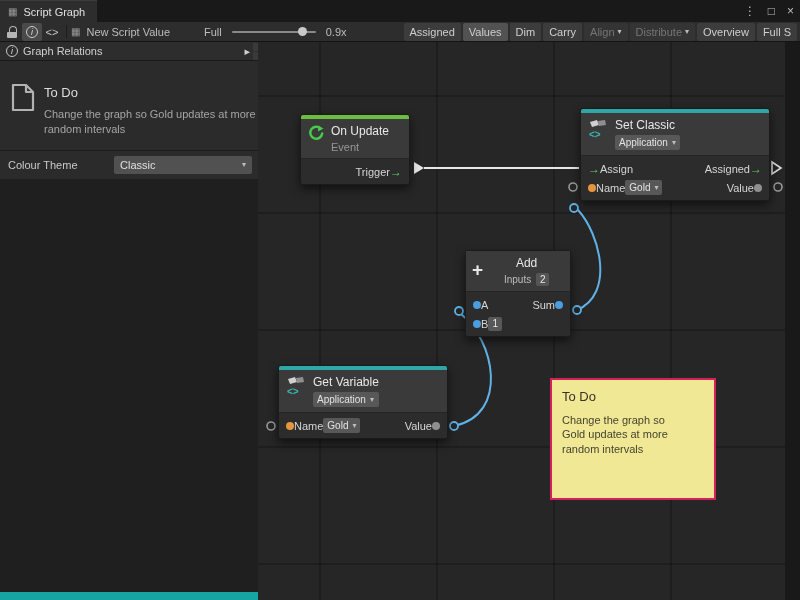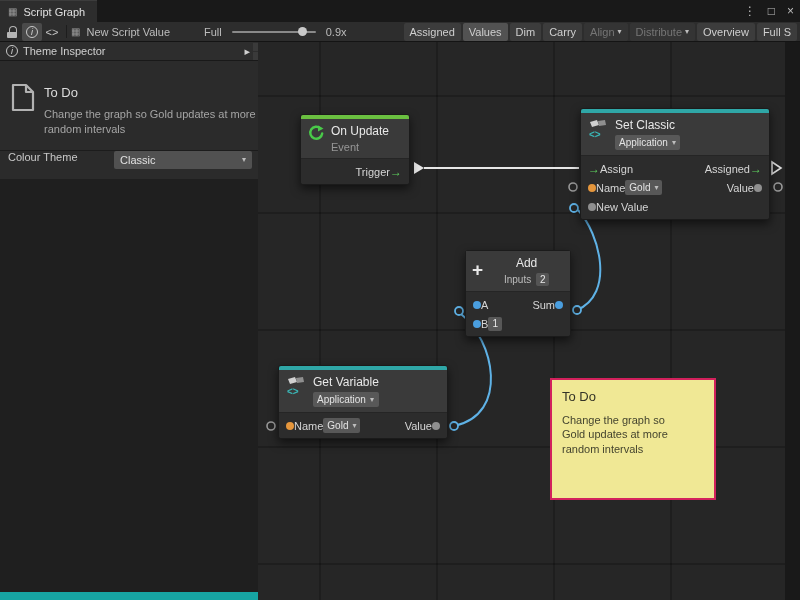--- a/index.html
+++ b/index.html
@@ -34,21 +34,21 @@
   .inspector { position:absolute; left:0; top:42px; width:273px; height:558px; background:#262626; border-right:1px solid #141414; display:flex; flex-direction:column; }
   .insp-header { height:19px; background:#2d2d2d; border-bottom:1px solid #191919; display:flex; align-items:center; gap:5px; padding:0 6px; font-size:11px; color:#d0d0d0; }
   .insp-header .right { margin-left:auto; display:flex; align-items:center; gap:3px; }
   .scrollbtns { display:flex; flex-direction:column; gap:1px; }
   .scrollbtns span { width:13px; height:8px; background:#3a3a3a; font-size:5px; color:#9a9a9a; display:flex; align-items:center; justify-content:center; }
   .insp-note { position:relative; background:#2b2b2b; padding:24px 10px 12px 44px; }
   .note-svg { position:absolute; left:9px; top:22px; }
   .note-title { font-size:13px; color:#dcdcdc; margin-bottom:7px; }
   .note-body { font-size:11px; color:#a5a5a5; line-height:1.4; width:214px; }
   .insp-divider { height:1px; background:#1c1c1c; }
-  .theme-row { display:flex; height:28px; background:#2b2b2b; padding:0 12px 0 8px; font-size:11px; color:#c9c9c9; }
+  .theme-row { display:flex; align-items:center; height:28px; background:#2b2b2b; padding:0 12px 0 8px; font-size:11px; color:#c9c9c9; }
   .theme-label { width:106px; }
   .theme-ddl { width:138px; height:18px; background:#515151; border-radius:2px; display:flex; align-items:center; padding:0 6px; font-size:11px; color:#e0e0e0; }
   .theme-ddl .chev { margin-left:auto; }
   .insp-rest { flex:1; background:#1f1f1f; }
   .teal-strip { height:8px; background:#17a5a3; }
 
   
   .canvas { position:absolute; left:258px; top:42px; width:527px; height:558px; background-color:#262626;
     background-image:
       linear-gradient(rgba(0,0,0,0.22) 2px, transparent 2px),
@@ -130,21 +130,21 @@
       <span>Distribute</span>
       <span class="chev">▾</span>
     </span>
   <span class="tbtn">Overview</span>
   <span class="tbtn">Full S</span>
 </div>
 
 <div class="inspector">
   <div class="insp-header">
     <span class="info-circ">i</span>
-    <span>Theme Inspector</span>
+    <span>Graph Relations</span>
     <span class="right">
       <span>▸</span>
       <span class="scrollbtns">
         <span>▲</span>
         <span>▼</span>
       </span>
     </span>
   </div>
 
   <div class="insp-note">
@@ -238,24 +238,20 @@
         <span class="dot orange"></span>
         <span>Name</span>
         <span class="ddl">
           <span>Gold</span>
           <span class="chev">▾</span>
         </span>
         <span class="spacer"></span>
         <span>Value</span>
         <span class="dot gray"></span>
       </div>
-      <div class="prow">
-        <span class="dot gray"></span>
-        <span>New Value</span>
-      </div>
     </div>
   </div>
 
   <div class="node" style="left:207px;top:208px;width:106px">
     <div class="nhead">
       <span class="plus-glyph">+</span>
       <div class="ncol" style="align-items:center;flex:1">
         <div class="ntitle">Add</div>
         <div class="inputs-row">
           <span>Inputs</span>

